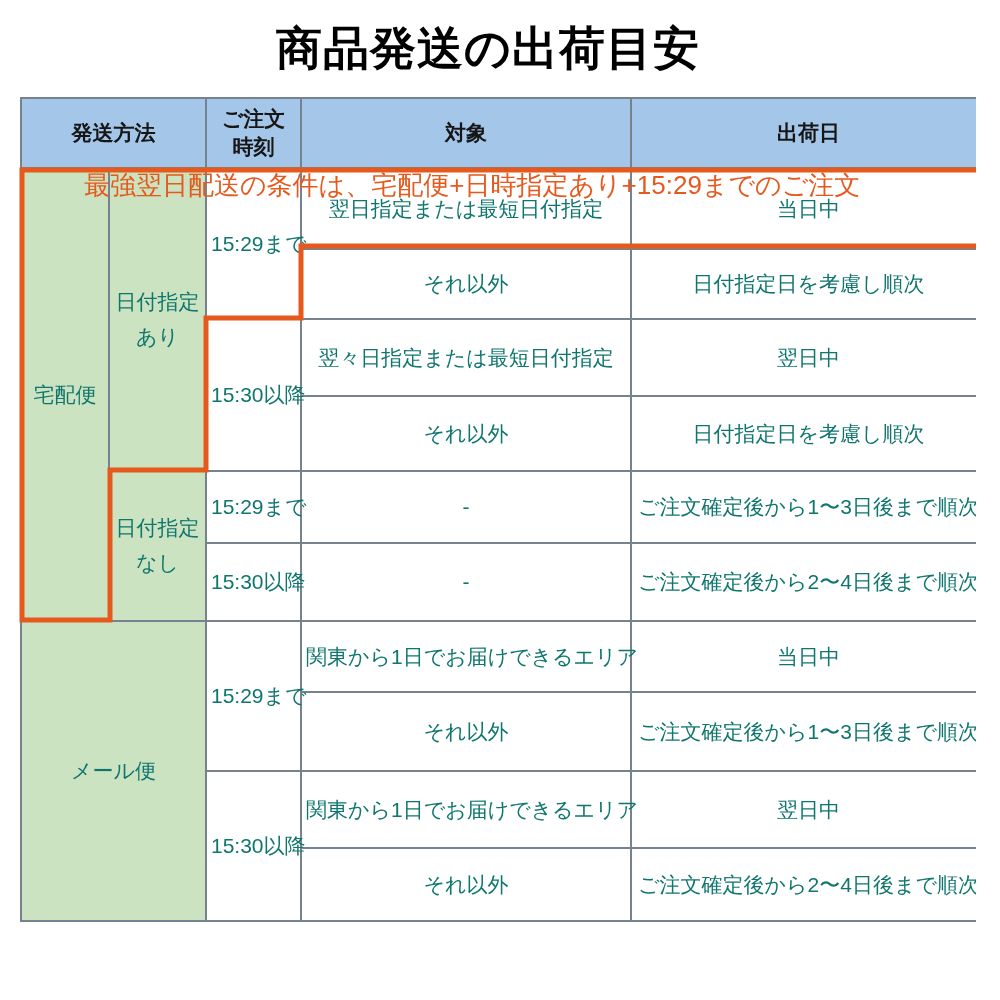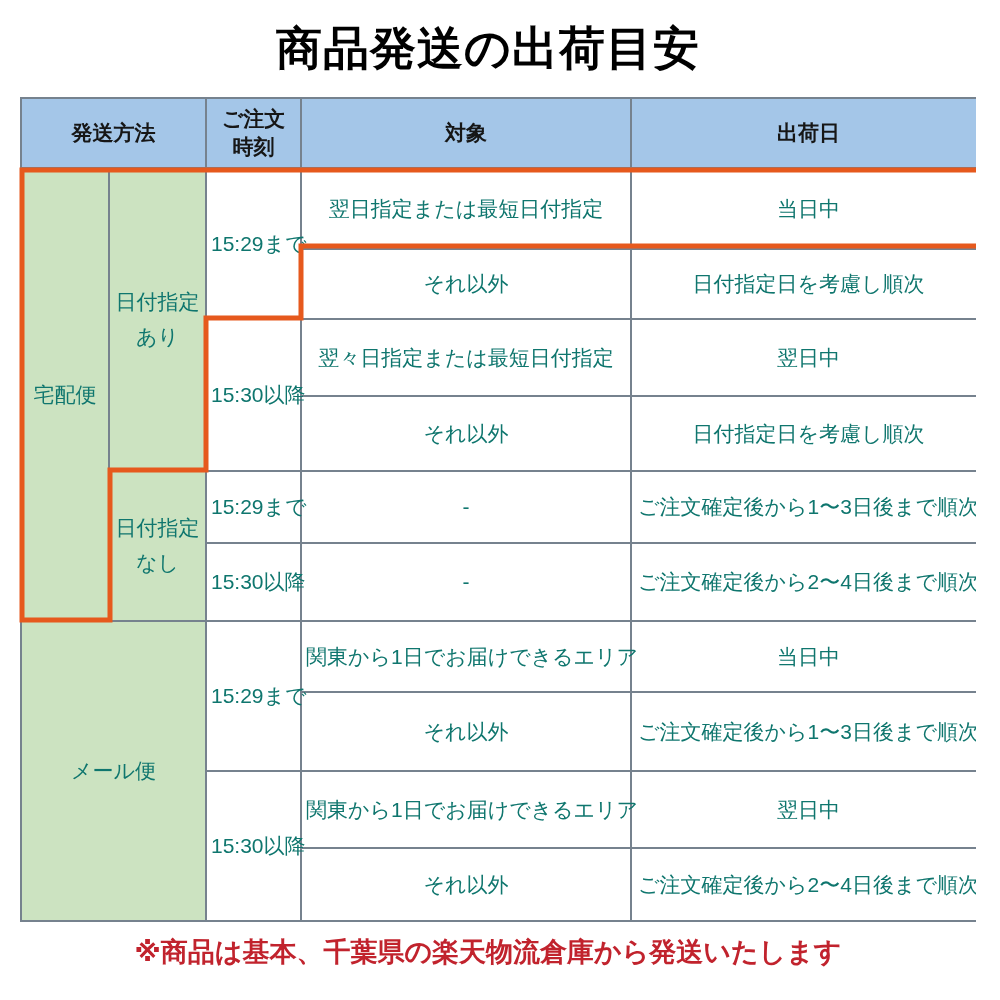--- a/index.html
+++ b/index.html
@@ -134,16 +134,16 @@
       <td>それ以外</td>
       <td>ご注文確定後から2〜4日後まで順次</td>
     </tr>
   </tbody>
     </table>
 
   <svg class="overlay" width="1000" height="1000" viewBox="0 0 1000 1000">
     <polygon points="22,170 984,170 984,246 301,246 301,318 206,318 206,470 110,470 110,620 22,620" fill="none" stroke="#e6591d" stroke-width="5" stroke-linejoin="miter"></polygon>
   </svg>
 
+  <div class="annotation" style="color: rgb(230, 89, 29);">最強翌日配送の条件は、宅配便+日時指定あり+15:29までのご注文</div>
 
-  <div class="footer-note" style="color: rgb(193, 35, 45);">※商品は基本、千葉県の楽天物流倉庫から発送いたします</div>
 
 </div>
 
 </body></html>

